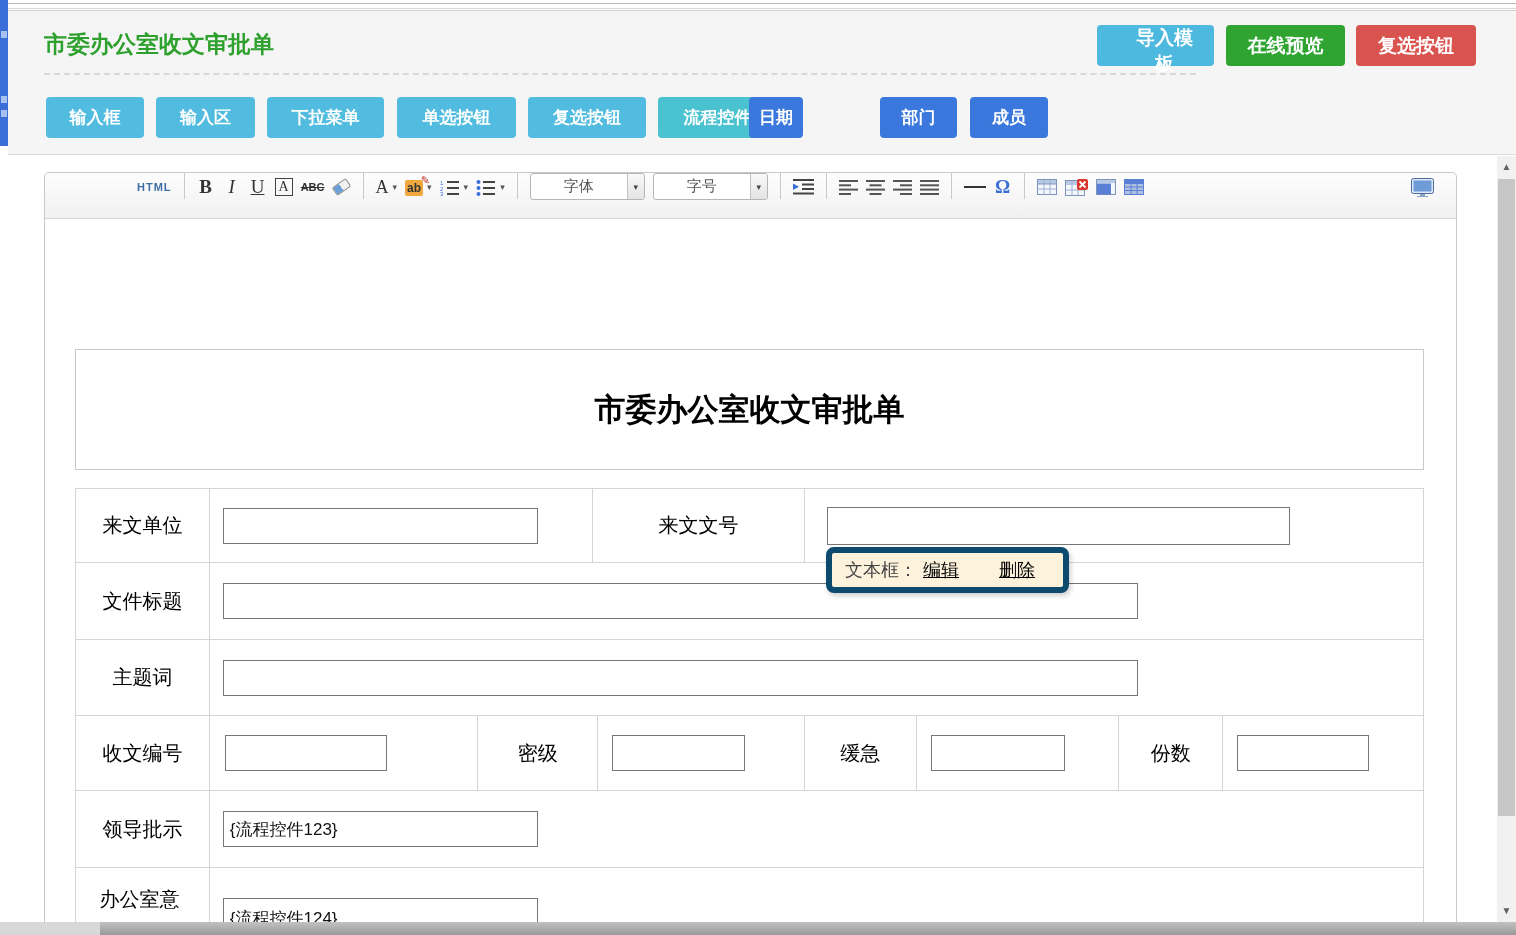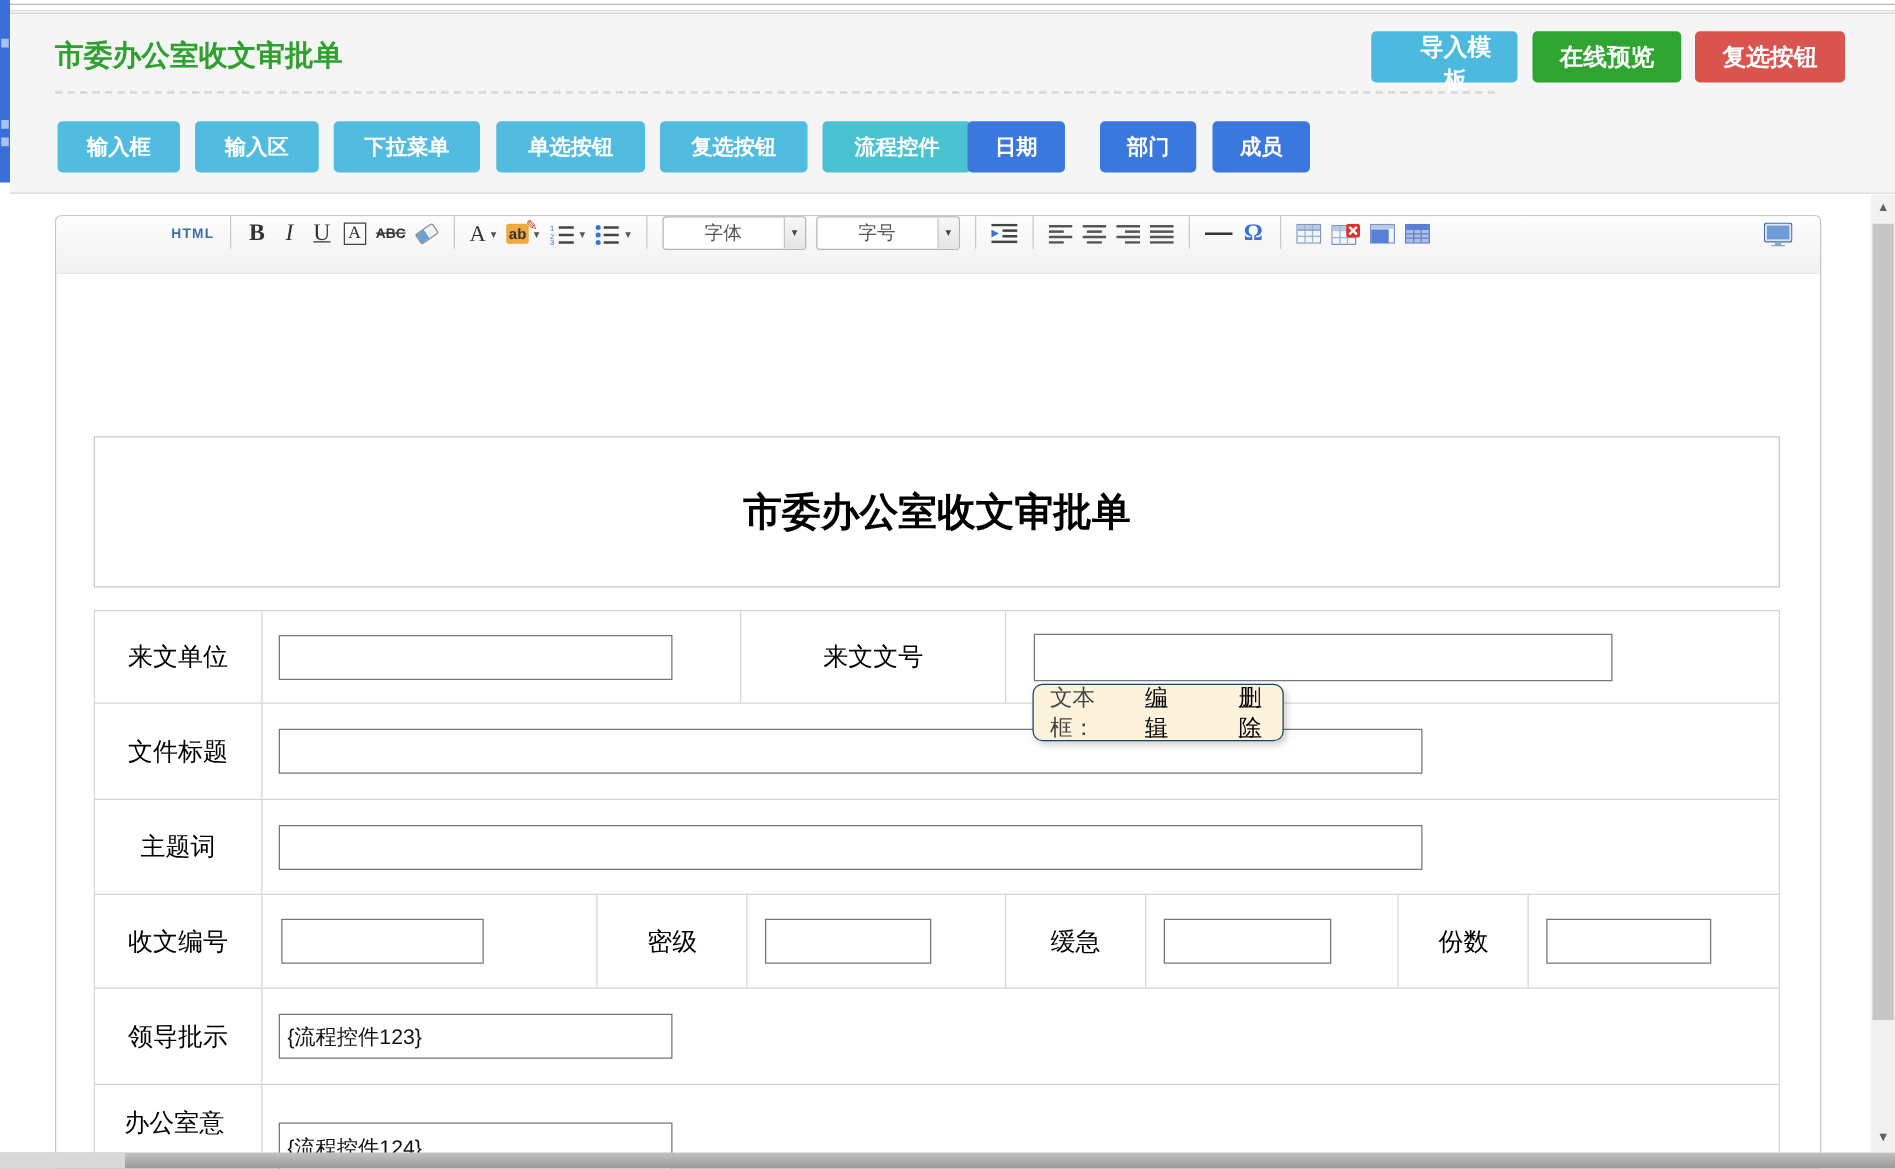--- a/index.html
+++ b/index.html
@@ -58,21 +58,21 @@
   .ftable { position:absolute; left:75px; top:488px; width:1349px; border:1px solid #d5d5d5; }
   .trow { display:flex; border-bottom:1px solid #d5d5d5; }
   .trow:last-child { border-bottom:none; }
   .tcell { border-right:1px solid #d5d5d5; display:flex; align-items:center; }
   .tcell:last-child { border-right:none; }
   .lbl { justify-content:center; font-size:20px; color:#000; }
   .fin { border:1px solid #767676; background:#fff; height:36px; font-size:17px; color:#111; padding:0 6px; font-family:inherit; }
   .clip-label { width:86px; height:26px; overflow:hidden; line-height:26px; text-align:left; }
 
   
-  .tooltip { position:absolute; left:826px; top:547px; width:201px; height:46px; background:#fdf3dd; border:1px solid #0c4a6e; border-radius:8px; box-shadow:2px 3px 5px rgba(0,0,0,.18); display:flex; align-items:center; padding-left:13px; z-index:7; font-size:18px; color:#444; }
+  .tooltip { position:absolute; left:826px; top:547px; width:243px; height:46px; background:#fdf3dd; border:6px solid #0c4a6e; border-radius:8px; box-shadow:2px 3px 5px rgba(0,0,0,.18); display:flex; align-items:center; padding-left:13px; z-index:7; font-size:18px; color:#444; }
   .tooltip a { color:#000000; text-decoration:underline; cursor:pointer; }
   .tt-edit { margin-left:6px; }
   .tt-del { margin-left:40px; }
 
   
   .scrollbar { position:absolute; left:1497px; top:156px; width:19px; height:766px; background:#f1f1f1; z-index:5; }
   .sb-btn { position:absolute; left:0; width:19px; height:20px; display:flex; align-items:center; justify-content:center; font-size:10px; color:#606060; background:#f1f1f1; cursor:pointer; }
   .sb-up { top:0; }
   .sb-down { bottom:2px; }
   .sb-thumb { position:absolute; left:1px; top:23px; width:17px; height:637px; background:#c6c6c6; cursor:pointer; }
@@ -104,21 +104,21 @@
     <button class="btn action-btn btn-preview">在线预览</button>
     <button class="btn action-btn btn-save">复选按钮</button>
 
     <div class="widget-row">
       <button class="btn wbtn c-sky" style="left:0px;width:98px;">输入框</button>
       <button class="btn wbtn c-sky" style="left:110px;width:99px;">输入区</button>
       <button class="btn wbtn c-sky" style="left:221px;width:117px;">下拉菜单</button>
       <button class="btn wbtn c-sky" style="left:351px;width:119px;">单选按钮</button>
       <button class="btn wbtn c-sky" style="left:482px;width:118px;">复选按钮</button>
       <button class="btn wbtn c-teal" style="left:612px;width:119px;">流程控件</button>
-      <button class="btn wbtn c-blue" style="left:728px;width:78px;">日期</button>
+      <button class="btn wbtn c-blue" style="left:703px;width:54px;">日期</button>
       <button class="btn wbtn c-blue" style="left:834px;width:77px;">部门</button>
       <button class="btn wbtn c-blue" style="left:924px;width:78px;">成员</button>
     </div>
   </div>
 
   <div class="editor">
     <div class="toolbar">
       <span class="tbtn html-glyph">HTML</span>
       <span class="tsep"></span>
       <span class="tbtn g-serif" style="font-weight:bold;">B</span>

